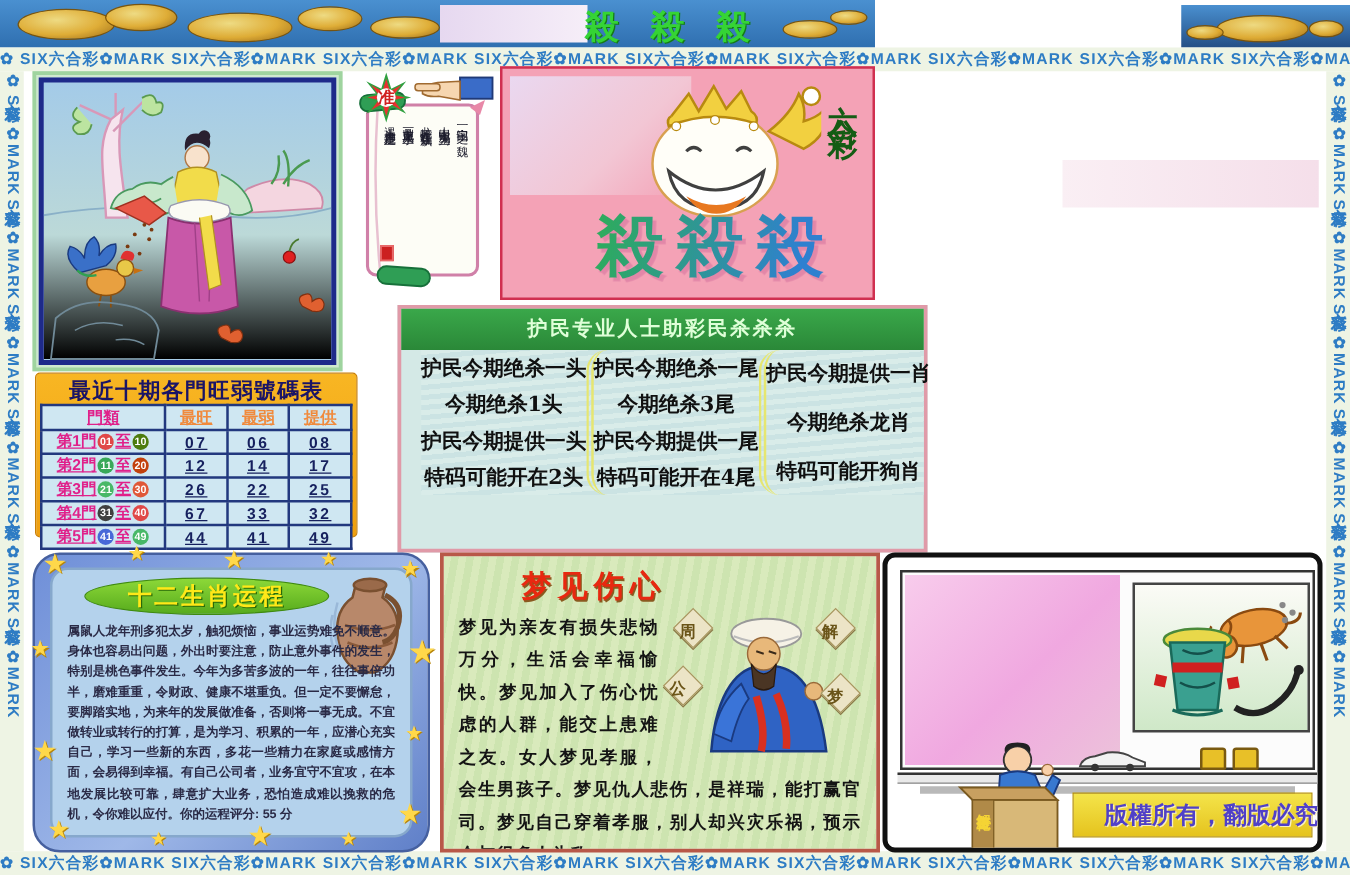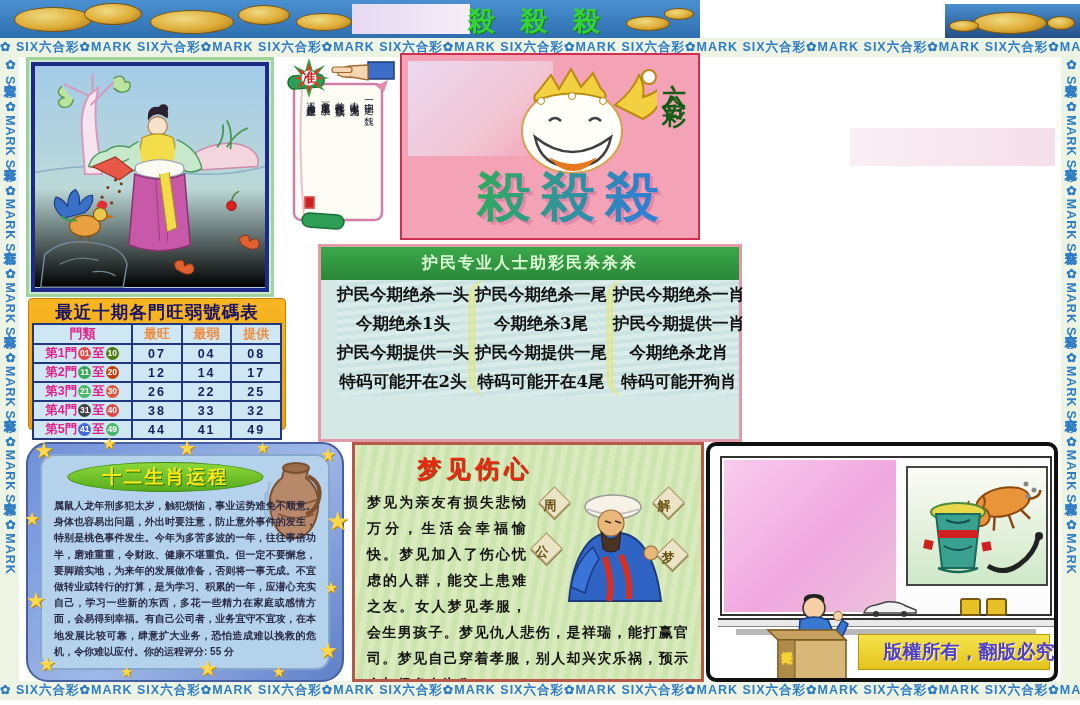--- a/index.html
+++ b/index.html
@@ -79,21 +79,21 @@
                white-space:nowrap; }
 
   
   .recent-card { position:absolute; left:28px; top:298px; width:258px; height:132px;
                  background:linear-gradient(#f8b623,#ef9f0e); border-radius:4px;
                  padding:2px 3px; border:1px solid #c87f06; }
   .recent-title { text-align:center; font-weight:bold; font-size:17.5px; color:#1a1466;
                   line-height:22px; letter-spacing:1px; }
   .recent-card table { width:100%; border-collapse:collapse; }
   .recent-card td, .recent-card th { border:2px solid #22387e; background:#cfe7f2;
-                  text-align:center; font-weight:bold; font-size:12.5px; height:17px; padding:0; }
+                  text-align:center; font-weight:bold; font-size:12.5px; height:17px; padding:0;text-decoration:underline; }
   .recent-card th.gate-h { color:#e0218a; font-size:13px; }
   .recent-card th.v-h { color:#f08a3c; font-size:13px; }
   .recent-card td.gate { color:#e0218a; white-space:nowrap; font-size:12.5px; }
   .recent-card td.val { color:#16205e; letter-spacing:2px; }
   .ball { display:inline-block; width:13px; height:13px; line-height:13px; border-radius:50%;
           color:#fff; font-size:8.5px; font-weight:bold; text-align:center;
           vertical-align:1px; margin:0 1px; letter-spacing:0; }
   .r1f{background:#e04848}.r1t{background:#4d7c0f}
   .r2f{background:#38a858}.r2t{background:#c2410c}
   .r3f{background:#48b868}.r3t{background:#e05838}
@@ -308,59 +308,58 @@
         <div class="kill-line">护民今期提供一头</div>
         <div class="kill-line">特码可能开在2头</div>
       </div>
       <div class="kill-col">
         <div class="kill-line">护民今期绝杀一尾</div>
         <div class="kill-line">今期绝杀3尾</div>
         <div class="kill-line">护民今期提供一尾</div>
         <div class="kill-line">特码可能开在4尾</div>
       </div>
       <div class="kill-col">
-        <div class="kill-line">护民今期绝杀一肖</div>
         <div class="kill-line">护民今期提供一肖</div>
         <div class="kill-line">今期绝杀龙肖</div>
         <div class="kill-line">特码可能开狗肖</div>
       </div>
     </div>
   </div>
 
   <div class="recent-card">
     <div class="recent-title">最近十期各門旺弱號碼表</div>
     <table>
       <tbody>
           <tr>
         <th class="gate-h" style="width:40%">門類</th>
         <th class="v-h">最旺</th>
         <th class="v-h">最弱</th>
         <th class="v-h">提供</th>
       </tr>
       <tr>
         <td class="gate"><span>第1門</span><span class="ball r1f">01</span><span>至</span><span class="ball r1t">10</span></td>
         <td class="val">07</td>
-        <td class="val">04</td>
+        <td class="val">06</td>
         <td class="val">08</td>
       </tr>
       <tr>
         <td class="gate"><span>第2門</span><span class="ball r2f">11</span><span>至</span><span class="ball r2t">20</span></td>
         <td class="val">12</td>
         <td class="val">14</td>
         <td class="val">17</td>
       </tr>
       <tr>
         <td class="gate"><span>第3門</span><span class="ball r3f">21</span><span>至</span><span class="ball r3t">30</span></td>
         <td class="val">26</td>
         <td class="val">22</td>
         <td class="val">25</td>
       </tr>
       <tr>
         <td class="gate"><span>第4門</span><span class="ball r4f">31</span><span>至</span><span class="ball r4t">40</span></td>
-        <td class="val">38</td>
+        <td class="val">67</td>
         <td class="val">33</td>
         <td class="val">32</td>
       </tr>
       <tr>
         <td class="gate"><span>第5門</span><span class="ball r5f">41</span><span>至</span><span class="ball r5t">49</span></td>
         <td class="val">44</td>
         <td class="val">41</td>
         <td class="val">49</td>
       </tr>
     </tbody>

